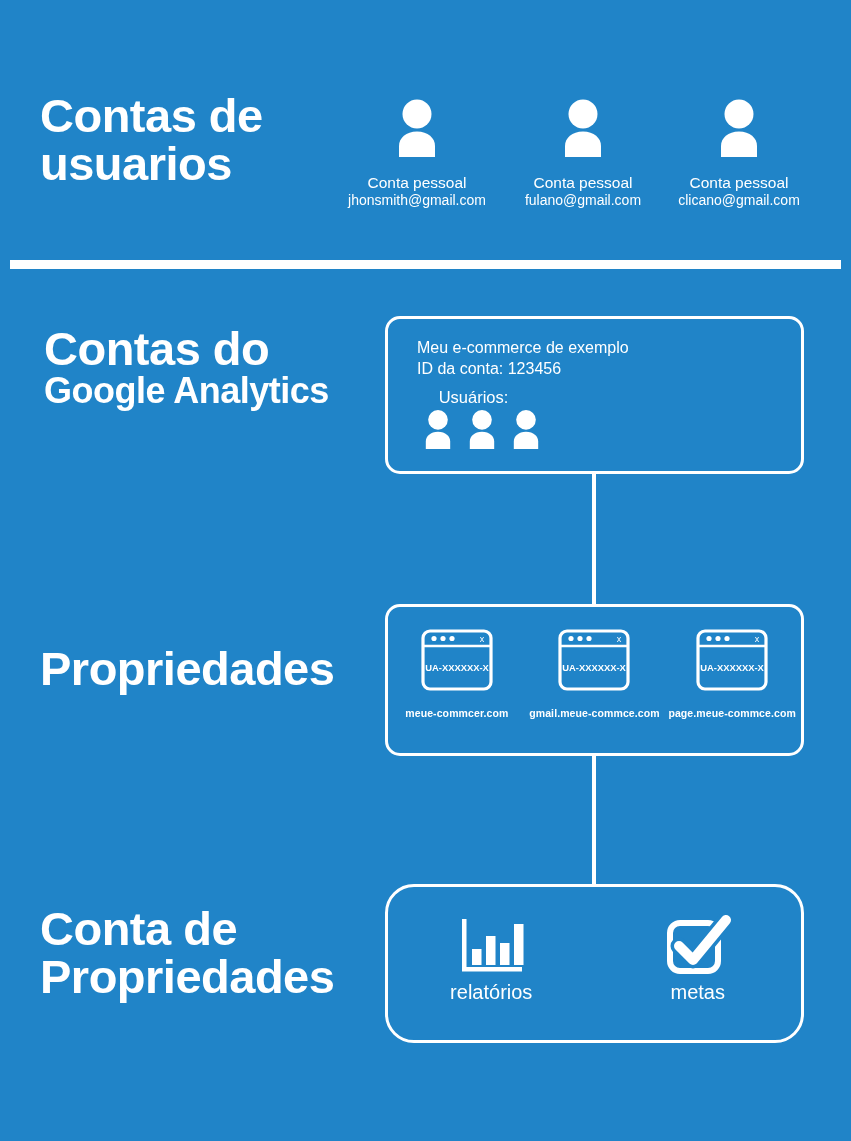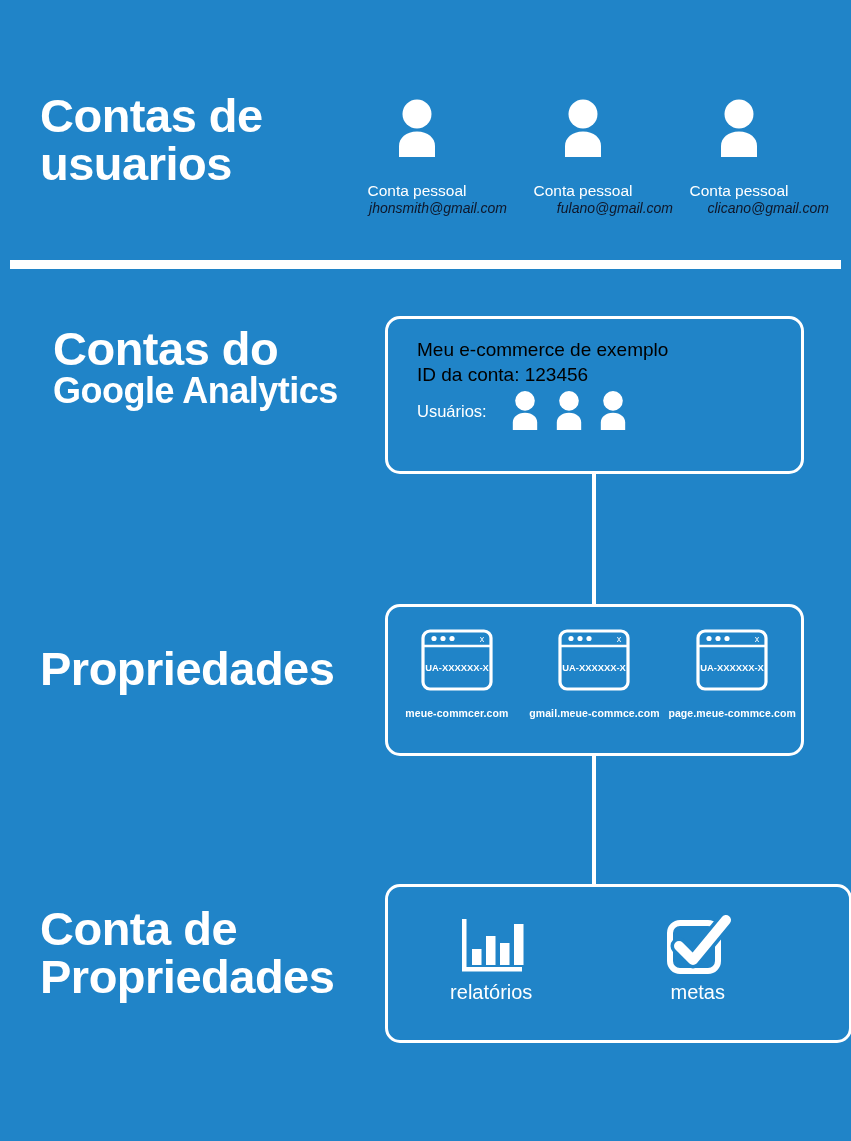--- a/index.html
+++ b/index.html
@@ -45,30 +45,28 @@
   .person-col {
     position: absolute;
     top: 95px;
     text-align: center;
     width: 180px;
   }
   .person-col .plabel {
     color: #ffffff;
     font-size: 15.5px;
     line-height: 1.25;
-    margin-top: 20px;
+    margin-top: 12px;
     display: block;
   }
   .person-col .pmail {
-    color: #0f172a;
+    color: #ffffff;
     font-size: 14px;
-    font-style: italic;
     display: block;
     line-height: 1.25;
-    text-align: right;
   }
   .person-icon {
     display: block;
     margin: 0 auto;
   }
 
   .divider {
     position: absolute;
     left: 10px;
     top: 260px;
@@ -89,47 +87,48 @@
   .connector {
     position: absolute;
     width: 4px;
     background: #ffffff;
     left: 592px;
   }
 
   
   #ga-title {
     position: absolute;
-    left: 53px;
+    left: 44px;
     top: 325px;
     width: 330px;
   }
   #ga-card {
     left: 385px;
     top: 316px;
     width: 419px;
     height: 158px;
   }
   .ga-line {
-    color: #000000;
-    font-size: 19px;
+    color: #ffffff;
+    font-size: 16px;
     line-height: 1.3;
     font-weight: 500;
   }
   #ga-text {
     position: absolute;
     left: 29px;
     top: 19px;
   }
   #ga-users-row {
     position: absolute;
     left: 29px;
     top: 69px;
     display: flex;
     align-items: center;
+    flex-direction: column;
   }
   #ga-users-row .ga-users-label {
     color: #ffffff;
     font-size: 16.5px;
     margin-right: 17px;
   }
   .ga-users-icons { display: flex; gap: 2px; }
 
   
   #prop-title {
@@ -165,22 +164,23 @@
   
   #view-title {
     position: absolute;
     left: 40px;
     top: 905px;
     width: 350px;
   }
   #view-card {
     left: 385px;
     top: 884px;
-    width: 467px;
+    width: 419px;
     height: 159px;
+    border-radius: 29px;
   }
   .view-row {
     position: absolute;
     left: 0; top: 26px;
     width: 413px;
     display: flex;
     justify-content: space-around;
     align-items: flex-end;
   }
   .view-item { text-align: center; width: 125px; }

